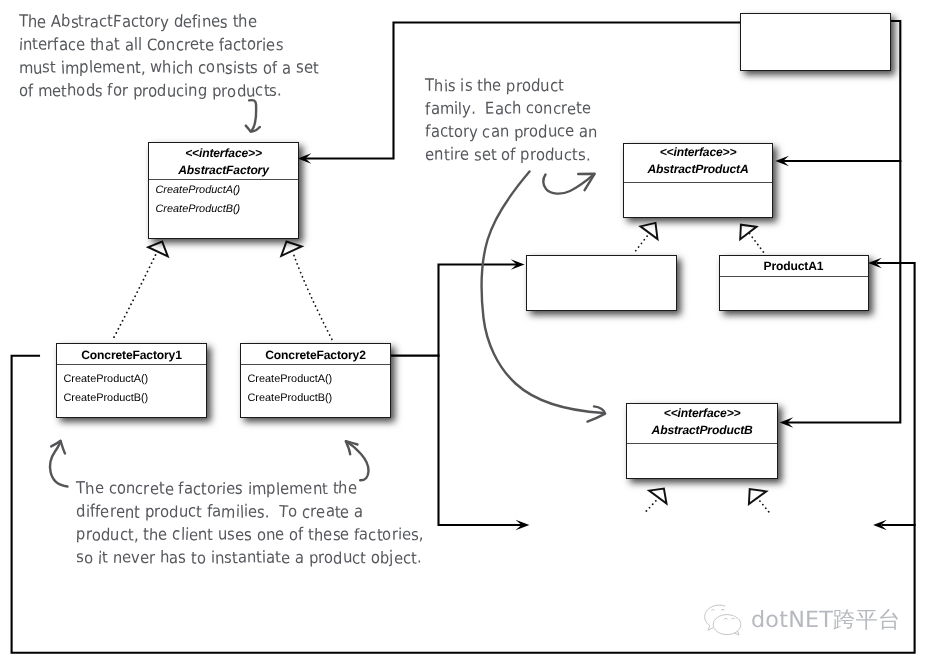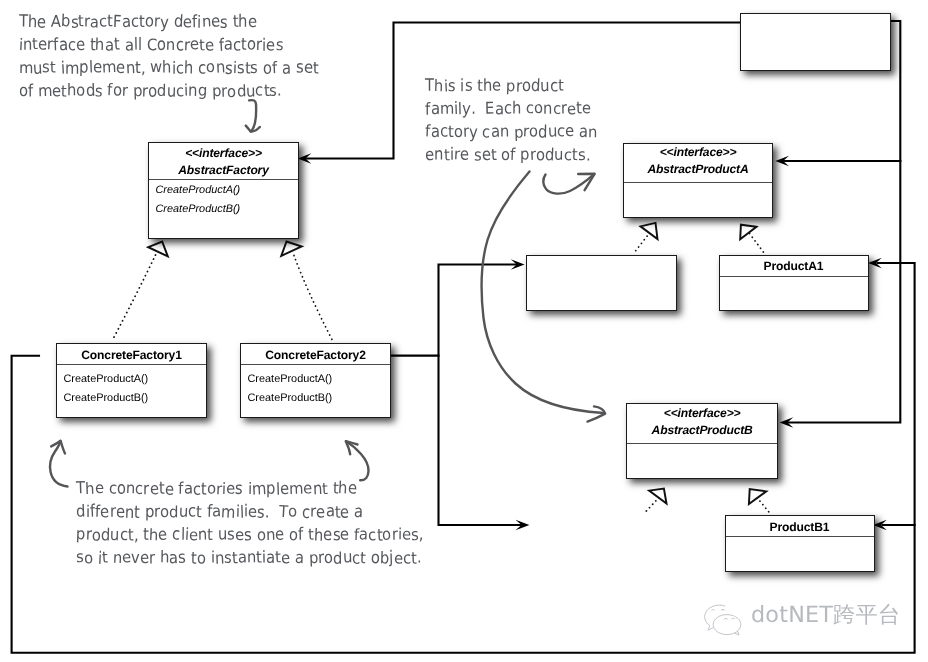--- a/index.html
+++ b/index.html
@@ -25,21 +25,21 @@
   .uml .bd .m{font-size:10.9px;line-height:19.2px;color:#000;white-space:nowrap;}
   .uml.iface .bd .m{font-style:italic;}
 
   
   .hand{position:absolute;color:#55575c;font-family:"DejaVu Sans Condensed","DejaVu Sans",sans-serif;
         font-size:16.4px;white-space:pre;letter-spacing:0.05px;}
   .hand > div{height:23.0px;line-height:23.0px;}
   .hand .ch{display:inline-block;white-space:pre;}
 
   
-  .wm{position:absolute;color:#b9bcc0;display:flex;align-items:flex-start;white-space:nowrap;}
+  .wm{position:absolute;color:#b9bcc0;display:flex;align-items:center;white-space:nowrap;}
   .wm .wmtext{font-size:22.3px;letter-spacing:0.2px;line-height:1;
               font-family:"DejaVu Sans",sans-serif;font-weight:400;
               color:#b6b9be;}
 </style>
 </head>
 <body>
 
 <div id="stage">
 
   <svg class="layer" viewBox="0 0 928 662">
@@ -157,26 +157,20 @@
 
   <div class="uml iface" style="left:626.4px;top:403.2px;width:151.5px;height:76px;">
     <div class="hd it" style="height:39.9px;justify-content:flex-start;padding-top:0.6px;line-height:17.6px;">
       <span class="stereo">&lt;&lt;interface&gt;&gt;</span>
       <span class="cname">AbstractProductB</span>
     </div>
     <div class="bd"></div>
   </div>
 
 
-  <div class="uml" style="left:724.5px;top:515px;width:150px;height:56.5px;">
-    <div class="hd" style="height:21px;">
-      <span class="cname">ProductB1</span>
-    </div>
-    <div class="bd"></div>
-  </div>
 
   <div class="hand" style="left:18.6px;top:10.3px;"><div><span class="ch" style="transform: translateY(-0.72px) rotate(0.72deg) scaleY(1.029);">T</span><span class="ch" style="transform: translateY(-0.07px) rotate(1.57deg) scaleY(1.02);">h</span><span class="ch" style="transform: translateY(0.52px) rotate(1.77deg) scaleY(1.045);">e</span><span class="ch" style="transform: translateY(0.68px) rotate(-2.35deg) scaleY(0.998);"> </span><span class="ch" style="transform: translateY(-0.02px) rotate(1.56deg) scaleY(0.989);">A</span><span class="ch" style="transform: translateY(-0.72px) rotate(2.59deg) scaleY(1.004);">b</span><span class="ch" style="transform: translateY(0.57px) rotate(-1.42deg) scaleY(1.005);">s</span><span class="ch" style="transform: translateY(-0.61px) rotate(-0.73deg) scaleY(0.972);">t</span><span class="ch" style="transform: translateY(-0.37px) rotate(0.13deg) scaleY(0.969);">r</span><span class="ch" style="transform: translateY(0.56px) rotate(1.56deg) scaleY(0.954);">a</span><span class="ch" style="transform: translateY(-0.17px) rotate(-2.81deg) scaleY(0.963);">c</span><span class="ch" style="transform: translateY(-0.69px) rotate(0.79deg) scaleY(0.996);">t</span><span class="ch" style="transform: translateY(0.09px) rotate(2.05deg) scaleY(1.02);">F</span><span class="ch" style="transform: translateY(-0.08px) rotate(-2.89deg) scaleY(1.017);">a</span><span class="ch" style="transform: translateY(-0.27px) rotate(-0.27deg) scaleY(1.016);">c</span><span class="ch" style="transform: translateY(-0.27px) rotate(-0.3deg) scaleY(1.028);">t</span><span class="ch" style="transform: translateY(-0.59px) rotate(2.33deg) scaleY(1.018);">o</span><span class="ch" style="transform: translateY(-0.36px) rotate(1.73deg) scaleY(1.003);">r</span><span class="ch" style="transform: translateY(0.65px) rotate(1.25deg) scaleY(1.018);">y</span><span class="ch" style="transform: translateY(-0.23px) rotate(0.24deg) scaleY(1.032);"> </span><span class="ch" style="transform: translateY(-0.49px) rotate(2.96deg) scaleY(1.022);">d</span><span class="ch" style="transform: translateY(0.34px) rotate(1.41deg) scaleY(0.998);">e</span><span class="ch" style="transform: translateY(0.12px) rotate(-0.78deg) scaleY(1.035);">f</span><span class="ch" style="transform: translateY(0.7px) rotate(0.68deg) scaleY(1.035);">i</span><span class="ch" style="transform: translateY(-0.15px) rotate(-2.67deg) scaleY(0.959);">n</span><span class="ch" style="transform: translateY(-0.58px) rotate(-1.88deg) scaleY(1.019);">e</span><span class="ch" style="transform: translateY(0.69px) rotate(1.85deg) scaleY(1.035);">s</span><span class="ch" style="transform: translateY(-0.21px) rotate(-2.41deg) scaleY(0.993);"> </span><span class="ch" style="transform: translateY(-0.42px) rotate(-1.2deg) scaleY(1.003);">t</span><span class="ch" style="transform: translateY(-0.5px) rotate(0.48deg) scaleY(1.047);">h</span><span class="ch" style="transform: translateY(-0.07px) rotate(0.16deg) scaleY(1.018);">e</span></div><div><span class="ch" style="transform: translateY(0.34px) rotate(2.96deg) scaleY(0.977);">i</span><span class="ch" style="transform: translateY(-0.31px) rotate(-0.14deg) scaleY(1.002);">n</span><span class="ch" style="transform: translateY(-0.58px) rotate(-2.05deg) scaleY(0.966);">t</span><span class="ch" style="transform: translateY(-0.65px) rotate(0.97deg) scaleY(1.028);">e</span><span class="ch" style="transform: translateY(-0.57px) rotate(1.65deg) scaleY(0.974);">r</span><span class="ch" style="transform: translateY(-0.04px) rotate(-2.09deg) scaleY(1.033);">f</span><span class="ch" style="transform: translateY(-0.11px) rotate(-1.83deg) scaleY(1.037);">a</span><span class="ch" style="transform: translateY(0.21px) rotate(2.13deg) scaleY(1.001);">c</span><span class="ch" style="transform: translateY(-0.05px) rotate(-1.92deg) scaleY(1.047);">e</span><span class="ch" style="transform: translateY(-0.32px) rotate(0.92deg) scaleY(1);"> </span><span class="ch" style="transform: translateY(-0.05px) rotate(1.08deg) scaleY(1.046);">t</span><span class="ch" style="transform: translateY(-0.07px) rotate(1.35deg) scaleY(0.986);">h</span><span class="ch" style="transform: translateY(0.53px) rotate(0.69deg) scaleY(1.002);">a</span><span class="ch" style="transform: translateY(-0.53px) rotate(-2.99deg) scaleY(1.039);">t</span><span class="ch" style="transform: translateY(0.75px) rotate(-0.21deg) scaleY(0.958);"> </span><span class="ch" style="transform: translateY(0.62px) rotate(-0.3deg) scaleY(0.991);">a</span><span class="ch" style="transform: translateY(-0.61px) rotate(-1deg) scaleY(0.996);">l</span><span class="ch" style="transform: translateY(-0.21px) rotate(-0.17deg) scaleY(1.044);">l</span><span class="ch" style="transform: translateY(-0.39px) rotate(-0.56deg) scaleY(0.963);"> </span><span class="ch" style="transform: translateY(0.38px) rotate(1.79deg) scaleY(0.969);">C</span><span class="ch" style="transform: translateY(-0.41px) rotate(-1.13deg) scaleY(1.04);">o</span><span class="ch" style="transform: translateY(0.1px) rotate(1.38deg) scaleY(0.963);">n</span><span class="ch" style="transform: translateY(0.22px) rotate(-1.03deg) scaleY(1.043);">c</span><span class="ch" style="transform: translateY(0.5px) rotate(2.37deg) scaleY(0.993);">r</span><span class="ch" style="transform: translateY(-0.71px) rotate(-1.15deg) scaleY(0.979);">e</span><span class="ch" style="transform: translateY(0.75px) rotate(-2deg) scaleY(0.957);">t</span><span class="ch" style="transform: translateY(0.68px) rotate(-2.41deg) scaleY(0.992);">e</span><span class="ch" style="transform: translateY(0.01px) rotate(2.95deg) scaleY(1);"> </span><span class="ch" style="transform: translateY(0.56px) rotate(-3.13deg) scaleY(1.042);">f</span><span class="ch" style="transform: translateY(-0.46px) rotate(1.86deg) scaleY(1.013);">a</span><span class="ch" style="transform: translateY(0.18px) rotate(0.25deg) scaleY(1.047);">c</span><span class="ch" style="transform: translateY(-0.44px) rotate(1.86deg) scaleY(1.007);">t</span><span class="ch" style="transform: translateY(-0.71px) rotate(2.92deg) scaleY(1.022);">o</span><span class="ch" style="transform: translateY(-0.07px) rotate(1.31deg) scaleY(1.039);">r</span><span class="ch" style="transform: translateY(0.49px) rotate(0.32deg) scaleY(1.039);">i</span><span class="ch" style="transform: translateY(0.36px) rotate(2.04deg) scaleY(0.996);">e</span><span class="ch" style="transform: translateY(0.32px) rotate(2.06deg) scaleY(0.978);">s</span></div><div><span class="ch" style="transform: translateY(0.21px) rotate(0.59deg) scaleY(0.962);">m</span><span class="ch" style="transform: translateY(0.54px) rotate(-2.93deg) scaleY(1.034);">u</span><span class="ch" style="transform: translateY(-0.69px) rotate(0.5deg) scaleY(0.975);">s</span><span class="ch" style="transform: translateY(-0.34px) rotate(-1.07deg) scaleY(0.95);">t</span><span class="ch" style="transform: translateY(0.03px) rotate(3.07deg) scaleY(1.002);"> </span><span class="ch" style="transform: translateY(0.38px) rotate(-2.87deg) scaleY(1.045);">i</span><span class="ch" style="transform: translateY(0.71px) rotate(0.51deg) scaleY(1.021);">m</span><span class="ch" style="transform: translateY(-0.58px) rotate(1.12deg) scaleY(1.034);">p</span><span class="ch" style="transform: translateY(-0.49px) rotate(-2.27deg) scaleY(0.988);">l</span><span class="ch" style="transform: translateY(-0.67px) rotate(1.19deg) scaleY(1.025);">e</span><span class="ch" style="transform: translateY(-0.53px) rotate(-2.45deg) scaleY(0.961);">m</span><span class="ch" style="transform: translateY(-0.33px) rotate(2.74deg) scaleY(1.036);">e</span><span class="ch" style="transform: translateY(0.22px) rotate(-2.9deg) scaleY(1.019);">n</span><span class="ch" style="transform: translateY(0.33px) rotate(0.01deg) scaleY(0.993);">t</span><span class="ch" style="transform: translateY(0.63px) rotate(-1.3deg) scaleY(0.955);">,</span><span class="ch" style="transform: translateY(0.04px) rotate(1.78deg) scaleY(1.04);"> </span><span class="ch" style="transform: translateY(-0.73px) rotate(0.37deg) scaleY(0.966);">w</span><span class="ch" style="transform: translateY(-0.64px) rotate(-0.61deg) scaleY(0.998);">h</span><span class="ch" style="transform: translateY(0.58px) rotate(0.49deg) scaleY(1.021);">i</span><span class="ch" style="transform: translateY(0.57px) rotate(-0.91deg) scaleY(0.978);">c</span><span class="ch" style="transform: translateY(0.11px) rotate(1.8deg) scaleY(1.048);">h</span><span class="ch" style="transform: translateY(-0.61px) rotate(1.83deg) scaleY(1.034);"> </span><span class="ch" style="transform: translateY(0.43px) rotate(1.13deg) scaleY(1.035);">c</span><span class="ch" style="transform: translateY(-0.75px) rotate(-1.02deg) scaleY(0.959);">o</span><span class="ch" style="transform: translateY(-0.51px) rotate(-3.04deg) scaleY(1.013);">n</span><span class="ch" style="transform: translateY(0.73px) rotate(3.15deg) scaleY(1.042);">s</span><span class="ch" style="transform: translateY(0.35px) rotate(1.79deg) scaleY(0.967);">i</span><span class="ch" style="transform: translateY(0.19px) rotate(-1deg) scaleY(1.002);">s</span><span class="ch" style="transform: translateY(0.64px) rotate(1.13deg) scaleY(0.992);">t</span><span class="ch" style="transform: translateY(-0.07px) rotate(0.3deg) scaleY(0.994);">s</span><span class="ch" style="transform: translateY(0.56px) rotate(3.22deg) scaleY(0.958);"> </span><span class="ch" style="transform: translateY(0.46px) rotate(-0.87deg) scaleY(1.026);">o</span><span class="ch" style="transform: translateY(0.33px) rotate(-2.74deg) scaleY(0.973);">f</span><span class="ch" style="transform: translateY(0.7px) rotate(-2.95deg) scaleY(1.038);"> </span><span class="ch" style="transform: translateY(0.59px) rotate(-0.05deg) scaleY(1.039);">a</span><span class="ch" style="transform: translateY(-0.26px) rotate(-1.74deg) scaleY(1.035);"> </span><span class="ch" style="transform: translateY(-0.7px) rotate(0.46deg) scaleY(1.026);">s</span><span class="ch" style="transform: translateY(-0.18px) rotate(3.09deg) scaleY(1.003);">e</span><span class="ch" style="transform: translateY(0.49px) rotate(-0.55deg) scaleY(0.993);">t</span></div><div><span class="ch" style="transform: translateY(0.04px) rotate(0.32deg) scaleY(1.016);">o</span><span class="ch" style="transform: translateY(0.21px) rotate(-0.59deg) scaleY(1.033);">f</span><span class="ch" style="transform: translateY(-0.19px) rotate(2.8deg) scaleY(0.952);"> </span><span class="ch" style="transform: translateY(0.09px) rotate(-1.44deg) scaleY(0.982);">m</span><span class="ch" style="transform: translateY(0.36px) rotate(-0.16deg) scaleY(0.973);">e</span><span class="ch" style="transform: translateY(0.66px) rotate(1.61deg) scaleY(0.965);">t</span><span class="ch" style="transform: translateY(-0.65px) rotate(-0.08deg) scaleY(0.983);">h</span><span class="ch" style="transform: translateY(-0.36px) rotate(1.26deg) scaleY(0.994);">o</span><span class="ch" style="transform: translateY(-0.32px) rotate(-2.12deg) scaleY(1.026);">d</span><span class="ch" style="transform: translateY(0.57px) rotate(2.36deg) scaleY(0.97);">s</span><span class="ch" style="transform: translateY(-0.49px) rotate(3.07deg) scaleY(1.004);"> </span><span class="ch" style="transform: translateY(-0.7px) rotate(2.86deg) scaleY(0.991);">f</span><span class="ch" style="transform: translateY(-0.68px) rotate(0.88deg) scaleY(1.025);">o</span><span class="ch" style="transform: translateY(0.02px) rotate(1.57deg) scaleY(0.97);">r</span><span class="ch" style="transform: translateY(0.45px) rotate(-1.21deg) scaleY(1.015);"> </span><span class="ch" style="transform: translateY(0.19px) rotate(-1.46deg) scaleY(0.99);">p</span><span class="ch" style="transform: translateY(0.4px) rotate(1.65deg) scaleY(1.013);">r</span><span class="ch" style="transform: translateY(0.25px) rotate(-1.56deg) scaleY(1.047);">o</span><span class="ch" style="transform: translateY(0.03px) rotate(1.45deg) scaleY(0.971);">d</span><span class="ch" style="transform: translateY(0.33px) rotate(1.89deg) scaleY(1.047);">u</span><span class="ch" style="transform: translateY(0.36px) rotate(-3.1deg) scaleY(0.973);">c</span><span class="ch" style="transform: translateY(-0.32px) rotate(-2deg) scaleY(0.966);">i</span><span class="ch" style="transform: translateY(-0.21px) rotate(1.04deg) scaleY(1.028);">n</span><span class="ch" style="transform: translateY(-0.22px) rotate(2.52deg) scaleY(0.979);">g</span><span class="ch" style="transform: translateY(-0.35px) rotate(-2.65deg) scaleY(0.989);"> </span><span class="ch" style="transform: translateY(0.35px) rotate(-1.92deg) scaleY(0.961);">p</span><span class="ch" style="transform: translateY(0.57px) rotate(-1.92deg) scaleY(1.018);">r</span><span class="ch" style="transform: translateY(0.65px) rotate(-0.02deg) scaleY(0.974);">o</span><span class="ch" style="transform: translateY(0.43px) rotate(-1.85deg) scaleY(0.964);">d</span><span class="ch" style="transform: translateY(0.55px) rotate(-2.15deg) scaleY(0.991);">u</span><span class="ch" style="transform: translateY(-0.6px) rotate(2.64deg) scaleY(0.998);">c</span><span class="ch" style="transform: translateY(0.05px) rotate(-2.31deg) scaleY(1.003);">t</span><span class="ch" style="transform: translateY(0.06px) rotate(0.92deg) scaleY(0.959);">s</span><span class="ch" style="transform: translateY(-0.47px) rotate(-0.98deg) scaleY(0.976);">.</span></div></div>
 
   <div class="hand" style="left:425.3px;top:73.8px;"><div><span class="ch" style="transform: translateY(-0.5px) rotate(-0.14deg) scaleY(1.043);">T</span><span class="ch" style="transform: translateY(0.16px) rotate(1.65deg) scaleY(0.979);">h</span><span class="ch" style="transform: translateY(0.56px) rotate(-2.41deg) scaleY(0.96);">i</span><span class="ch" style="transform: translateY(0.09px) rotate(2.02deg) scaleY(0.994);">s</span><span class="ch" style="transform: translateY(0.56px) rotate(-2.34deg) scaleY(1.017);"> </span><span class="ch" style="transform: translateY(0px) rotate(-0.11deg) scaleY(1.038);">i</span><span class="ch" style="transform: translateY(-0.03px) rotate(0.2deg) scaleY(0.982);">s</span><span class="ch" style="transform: translateY(0.15px) rotate(0.13deg) scaleY(0.999);"> </span><span class="ch" style="transform: translateY(0.04px) rotate(1.33deg) scaleY(0.966);">t</span><span class="ch" style="transform: translateY(-0.34px) rotate(-0.68deg) scaleY(1.009);">h</span><span class="ch" style="transform: translateY(-0.41px) rotate(-0.3deg) scaleY(0.969);">e</span><span class="ch" style="transform: translateY(-0.12px) rotate(-0.99deg) scaleY(1.025);"> </span><span class="ch" style="transform: translateY(0.4px) rotate(2.07deg) scaleY(0.956);">p</span><span class="ch" style="transform: translateY(0.46px) rotate(2.73deg) scaleY(1.032);">r</span><span class="ch" style="transform: translateY(-0.04px) rotate(-0.45deg) scaleY(1.02);">o</span><span class="ch" style="transform: translateY(-0.13px) rotate(2.92deg) scaleY(1.034);">d</span><span class="ch" style="transform: translateY(0.16px) rotate(-1.33deg) scaleY(1.017);">u</span><span class="ch" style="transform: translateY(0.19px) rotate(-1.44deg) scaleY(1.038);">c</span><span class="ch" style="transform: translateY(-0.26px) rotate(0.77deg) scaleY(0.958);">t</span></div><div><span class="ch" style="transform: translateY(0.51px) rotate(-0.03deg) scaleY(1.026);">f</span><span class="ch" style="transform: translateY(-0.14px) rotate(1.13deg) scaleY(1.03);">a</span><span class="ch" style="transform: translateY(-0.04px) rotate(-0.38deg) scaleY(0.972);">m</span><span class="ch" style="transform: translateY(-0.24px) rotate(-2.02deg) scaleY(1.045);">i</span><span class="ch" style="transform: translateY(0.34px) rotate(-1.29deg) scaleY(0.979);">l</span><span class="ch" style="transform: translateY(0.16px) rotate(2.97deg) scaleY(1.017);">y</span><span class="ch" style="transform: translateY(-0.4px) rotate(-2.02deg) scaleY(1.014);">.</span><span class="ch" style="transform: translateY(0.44px) rotate(1.6deg) scaleY(1.014);"> </span><span class="ch" style="transform: translateY(-0.24px) rotate(-1.43deg) scaleY(1.013);"> </span><span class="ch" style="transform: translateY(-0.29px) rotate(-1.22deg) scaleY(0.996);">E</span><span class="ch" style="transform: translateY(0.32px) rotate(0.94deg) scaleY(0.997);">a</span><span class="ch" style="transform: translateY(-0.61px) rotate(-0.41deg) scaleY(1.023);">c</span><span class="ch" style="transform: translateY(-0.73px) rotate(0.19deg) scaleY(1.025);">h</span><span class="ch" style="transform: translateY(0.05px) rotate(0.05deg) scaleY(1.034);"> </span><span class="ch" style="transform: translateY(-0.68px) rotate(1.6deg) scaleY(0.955);">c</span><span class="ch" style="transform: translateY(-0.72px) rotate(-2.93deg) scaleY(0.97);">o</span><span class="ch" style="transform: translateY(-0.37px) rotate(0.14deg) scaleY(1.004);">n</span><span class="ch" style="transform: translateY(0.06px) rotate(1.32deg) scaleY(0.958);">c</span><span class="ch" style="transform: translateY(-0.6px) rotate(-0.87deg) scaleY(1.012);">r</span><span class="ch" style="transform: translateY(0.53px) rotate(-3.01deg) scaleY(0.965);">e</span><span class="ch" style="transform: translateY(-0.56px) rotate(-1.69deg) scaleY(1.014);">t</span><span class="ch" style="transform: translateY(-0.54px) rotate(2.24deg) scaleY(0.954);">e</span></div><div><span class="ch" style="transform: translateY(-0.45px) rotate(2.96deg) scaleY(0.986);">f</span><span class="ch" style="transform: translateY(-0.38px) rotate(-0.61deg) scaleY(1.044);">a</span><span class="ch" style="transform: translateY(-0.54px) rotate(-1.76deg) scaleY(1.044);">c</span><span class="ch" style="transform: translateY(0.14px) rotate(0.14deg) scaleY(0.982);">t</span><span class="ch" style="transform: translateY(0.18px) rotate(-0.84deg) scaleY(0.977);">o</span><span class="ch" style="transform: translateY(-0.35px) rotate(-2.09deg) scaleY(0.994);">r</span><span class="ch" style="transform: translateY(0.57px) rotate(0.52deg) scaleY(1.034);">y</span><span class="ch" style="transform: translateY(0.17px) rotate(-2.57deg) scaleY(1.005);"> </span><span class="ch" style="transform: translateY(0.38px) rotate(2.25deg) scaleY(0.989);">c</span><span class="ch" style="transform: translateY(-0.38px) rotate(-2.63deg) scaleY(1.018);">a</span><span class="ch" style="transform: translateY(-0.44px) rotate(-0.71deg) scaleY(0.973);">n</span><span class="ch" style="transform: translateY(-0.59px) rotate(-2deg) scaleY(1.004);"> </span><span class="ch" style="transform: translateY(0.72px) rotate(-1.48deg) scaleY(0.969);">p</span><span class="ch" style="transform: translateY(-0.33px) rotate(2.36deg) scaleY(0.956);">r</span><span class="ch" style="transform: translateY(-0.56px) rotate(-0.54deg) scaleY(0.988);">o</span><span class="ch" style="transform: translateY(0.34px) rotate(0.82deg) scaleY(1.048);">d</span><span class="ch" style="transform: translateY(-0.45px) rotate(-2.48deg) scaleY(1.012);">u</span><span class="ch" style="transform: translateY(-0.72px) rotate(2.86deg) scaleY(0.989);">c</span><span class="ch" style="transform: translateY(-0.72px) rotate(-1.91deg) scaleY(0.983);">e</span><span class="ch" style="transform: translateY(-0.18px) rotate(-0.51deg) scaleY(1.003);"> </span><span class="ch" style="transform: translateY(-0.08px) rotate(2.83deg) scaleY(1.026);">a</span><span class="ch" style="transform: translateY(0.59px) rotate(0.23deg) scaleY(0.955);">n</span></div><div><span class="ch" style="transform: translateY(0.08px) rotate(-1.81deg) scaleY(1.027);">e</span><span class="ch" style="transform: translateY(-0.52px) rotate(0.35deg) scaleY(1.031);">n</span><span class="ch" style="transform: translateY(0.47px) rotate(-2.4deg) scaleY(0.976);">t</span><span class="ch" style="transform: translateY(-0.46px) rotate(-0.4deg) scaleY(1.044);">i</span><span class="ch" style="transform: translateY(-0.52px) rotate(2.63deg) scaleY(0.969);">r</span><span class="ch" style="transform: translateY(-0.42px) rotate(-0.81deg) scaleY(1.02);">e</span><span class="ch" style="transform: translateY(0.08px) rotate(-2.32deg) scaleY(0.961);"> </span><span class="ch" style="transform: translateY(0.51px) rotate(0.36deg) scaleY(1.01);">s</span><span class="ch" style="transform: translateY(-0.16px) rotate(-0.61deg) scaleY(1.032);">e</span><span class="ch" style="transform: translateY(0.38px) rotate(-2.65deg) scaleY(0.975);">t</span><span class="ch" style="transform: translateY(-0.31px) rotate(-1.4deg) scaleY(0.952);"> </span><span class="ch" style="transform: translateY(0.04px) rotate(-0.28deg) scaleY(0.977);">o</span><span class="ch" style="transform: translateY(-0.12px) rotate(2.74deg) scaleY(0.996);">f</span><span class="ch" style="transform: translateY(-0.01px) rotate(2.69deg) scaleY(0.994);"> </span><span class="ch" style="transform: translateY(-0.5px) rotate(0.17deg) scaleY(0.988);">p</span><span class="ch" style="transform: translateY(-0.05px) rotate(-2.76deg) scaleY(0.984);">r</span><span class="ch" style="transform: translateY(0.17px) rotate(0.07deg) scaleY(1.017);">o</span><span class="ch" style="transform: translateY(0px) rotate(2.76deg) scaleY(1.022);">d</span><span class="ch" style="transform: translateY(-0.19px) rotate(0.49deg) scaleY(0.978);">u</span><span class="ch" style="transform: translateY(0.48px) rotate(2.05deg) scaleY(0.959);">c</span><span class="ch" style="transform: translateY(0.09px) rotate(1.74deg) scaleY(0.998);">t</span><span class="ch" style="transform: translateY(0.31px) rotate(-2.55deg) scaleY(0.961);">s</span><span class="ch" style="transform: translateY(0.4px) rotate(-0.06deg) scaleY(1.028);">.</span></div></div>
 
   <div class="hand" style="left:76.3px;top:476.5px;"><div><span class="ch" style="transform: translateY(-0.71px) rotate(-1.88deg) scaleY(1.018);">T</span><span class="ch" style="transform: translateY(0.11px) rotate(-1.85deg) scaleY(0.961);">h</span><span class="ch" style="transform: translateY(-0.62px) rotate(0.36deg) scaleY(0.952);">e</span><span class="ch" style="transform: translateY(0.21px) rotate(-2.38deg) scaleY(0.968);"> </span><span class="ch" style="transform: translateY(-0.36px) rotate(2.95deg) scaleY(0.981);">c</span><span class="ch" style="transform: translateY(-0.51px) rotate(-0.86deg) scaleY(1.042);">o</span><span class="ch" style="transform: translateY(-0.67px) rotate(2.14deg) scaleY(0.958);">n</span><span class="ch" style="transform: translateY(-0.05px) rotate(1.86deg) scaleY(0.993);">c</span><span class="ch" style="transform: translateY(0.01px) rotate(0.24deg) scaleY(1.032);">r</span><span class="ch" style="transform: translateY(0.25px) rotate(-3.25deg) scaleY(1.017);">e</span><span class="ch" style="transform: translateY(-0.51px) rotate(-0.76deg) scaleY(1.039);">t</span><span class="ch" style="transform: translateY(0.75px) rotate(2.77deg) scaleY(1.011);">e</span><span class="ch" style="transform: translateY(0.72px) rotate(2.45deg) scaleY(1.03);"> </span><span class="ch" style="transform: translateY(-0.04px) rotate(1.03deg) scaleY(0.989);">f</span><span class="ch" style="transform: translateY(-0.16px) rotate(0.29deg) scaleY(0.957);">a</span><span class="ch" style="transform: translateY(0.65px) rotate(-1.12deg) scaleY(0.997);">c</span><span class="ch" style="transform: translateY(0.38px) rotate(1.42deg) scaleY(1.032);">t</span><span class="ch" style="transform: translateY(-0.2px) rotate(0.82deg) scaleY(0.959);">o</span><span class="ch" style="transform: translateY(0.56px) rotate(1.14deg) scaleY(0.958);">r</span><span class="ch" style="transform: translateY(0.27px) rotate(2.06deg) scaleY(0.96);">i</span><span class="ch" style="transform: translateY(-0.13px) rotate(-1.43deg) scaleY(0.962);">e</span><span class="ch" style="transform: translateY(-0.3px) rotate(2.38deg) scaleY(1.039);">s</span><span class="ch" style="transform: translateY(0.49px) rotate(-1.66deg) scaleY(0.97);"> </span><span class="ch" style="transform: translateY(0.09px) rotate(1.02deg) scaleY(0.972);">i</span><span class="ch" style="transform: translateY(0.04px) rotate(-3.03deg) scaleY(1.042);">m</span><span class="ch" style="transform: translateY(-0.37px) rotate(0.06deg) scaleY(1.027);">p</span><span class="ch" style="transform: translateY(0.68px) rotate(-1.78deg) scaleY(1);">l</span><span class="ch" style="transform: translateY(-0.13px) rotate(-2.45deg) scaleY(1.014);">e</span><span class="ch" style="transform: translateY(0.08px) rotate(-1.77deg) scaleY(0.96);">m</span><span class="ch" style="transform: translateY(-0.47px) rotate(-1.49deg) scaleY(0.96);">e</span><span class="ch" style="transform: translateY(-0.05px) rotate(-2.17deg) scaleY(1.03);">n</span><span class="ch" style="transform: translateY(0.34px) rotate(-2.64deg) scaleY(0.961);">t</span><span class="ch" style="transform: translateY(-0.26px) rotate(-1.44deg) scaleY(1.019);"> </span><span class="ch" style="transform: translateY(-0.46px) rotate(2.32deg) scaleY(0.965);">t</span><span class="ch" style="transform: translateY(-0.69px) rotate(3.12deg) scaleY(1.002);">h</span><span class="ch" style="transform: translateY(-0.74px) rotate(2.95deg) scaleY(1.031);">e</span></div><div><span class="ch" style="transform: translateY(-0.45px) rotate(-2.14deg) scaleY(0.997);">d</span><span class="ch" style="transform: translateY(0.05px) rotate(0.01deg) scaleY(0.987);">i</span><span class="ch" style="transform: translateY(-0.51px) rotate(-2.99deg) scaleY(1.041);">f</span><span class="ch" style="transform: translateY(-0.12px) rotate(1.68deg) scaleY(0.985);">f</span><span class="ch" style="transform: translateY(0.11px) rotate(-2.83deg) scaleY(1.036);">e</span><span class="ch" style="transform: translateY(-0.47px) rotate(-0.2deg) scaleY(1.035);">r</span><span class="ch" style="transform: translateY(-0.01px) rotate(0.72deg) scaleY(1.049);">e</span><span class="ch" style="transform: translateY(0.65px) rotate(1.88deg) scaleY(1.037);">n</span><span class="ch" style="transform: translateY(0.59px) rotate(2.44deg) scaleY(1.049);">t</span><span class="ch" style="transform: translateY(0.15px) rotate(-2.29deg) scaleY(0.997);"> </span><span class="ch" style="transform: translateY(0px) rotate(0.57deg) scaleY(1.019);">p</span><span class="ch" style="transform: translateY(-0.27px) rotate(-0.14deg) scaleY(0.983);">r</span><span class="ch" style="transform: translateY(0.1px) rotate(0.56deg) scaleY(0.988);">o</span><span class="ch" style="transform: translateY(0.54px) rotate(0.43deg) scaleY(0.955);">d</span><span class="ch" style="transform: translateY(-0.11px) rotate(2.43deg) scaleY(0.982);">u</span><span class="ch" style="transform: translateY(-0.62px) rotate(-0.43deg) scaleY(1.032);">c</span><span class="ch" style="transform: translateY(0.31px) rotate(2.68deg) scaleY(0.976);">t</span><span class="ch" style="transform: translateY(0.33px) rotate(2.47deg) scaleY(1.049);"> </span><span class="ch" style="transform: translateY(-0.33px) rotate(1.24deg) scaleY(1.032);">f</span><span class="ch" style="transform: translateY(-0.62px) rotate(-2.5deg) scaleY(0.974);">a</span><span class="ch" style="transform: translateY(0.39px) rotate(3deg) scaleY(1.027);">m</span><span class="ch" style="transform: translateY(0.01px) rotate(1.88deg) scaleY(0.988);">i</span><span class="ch" style="transform: translateY(0.5px) rotate(-1.97deg) scaleY(1.021);">l</span><span class="ch" style="transform: translateY(-0.65px) rotate(-0.26deg) scaleY(0.999);">i</span><span class="ch" style="transform: translateY(0.09px) rotate(2.54deg) scaleY(0.982);">e</span><span class="ch" style="transform: translateY(0.58px) rotate(2.51deg) scaleY(1.008);">s</span><span class="ch" style="transform: translateY(0.45px) rotate(3.01deg) scaleY(0.967);">.</span><span class="ch" style="transform: translateY(0.09px) rotate(1.57deg) scaleY(1.038);"> </span><span class="ch" style="transform: translateY(-0.73px) rotate(1.34deg) scaleY(1.033);"> </span><span class="ch" style="transform: translateY(0.01px) rotate(3.08deg) scaleY(0.99);">T</span><span class="ch" style="transform: translateY(-0.35px) rotate(-2.22deg) scaleY(0.971);">o</span><span class="ch" style="transform: translateY(0.7px) rotate(0.72deg) scaleY(0.979);"> </span><span class="ch" style="transform: translateY(0.61px) rotate(2.89deg) scaleY(1.05);">c</span><span class="ch" style="transform: translateY(-0.46px) rotate(0.7deg) scaleY(0.977);">r</span><span class="ch" style="transform: translateY(0.31px) rotate(-0.61deg) scaleY(1.02);">e</span><span class="ch" style="transform: translateY(-0.64px) rotate(0.15deg) scaleY(0.999);">a</span><span class="ch" style="transform: translateY(0.64px) rotate(-0.82deg) scaleY(1.004);">t</span><span class="ch" style="transform: translateY(0.45px) rotate(-1.13deg) scaleY(1.025);">e</span><span class="ch" style="transform: translateY(0.2px) rotate(2deg) scaleY(1.032);"> </span><span class="ch" style="transform: translateY(-0.2px) rotate(3.22deg) scaleY(1.029);">a</span></div><div><span class="ch" style="transform: translateY(-0.75px) rotate(1.66deg) scaleY(0.976);">p</span><span class="ch" style="transform: translateY(-0.58px) rotate(1.78deg) scaleY(1.021);">r</span><span class="ch" style="transform: translateY(0.62px) rotate(1.33deg) scaleY(0.998);">o</span><span class="ch" style="transform: translateY(0.35px) rotate(1.72deg) scaleY(1.023);">d</span><span class="ch" style="transform: translateY(0.14px) rotate(1.86deg) scaleY(1.02);">u</span><span class="ch" style="transform: translateY(0.12px) rotate(0.85deg) scaleY(1.01);">c</span><span class="ch" style="transform: translateY(0.34px) rotate(-1.17deg) scaleY(1.011);">t</span><span class="ch" style="transform: translateY(0.54px) rotate(0.61deg) scaleY(1.01);">,</span><span class="ch" style="transform: translateY(0.4px) rotate(2.5deg) scaleY(0.952);"> </span><span class="ch" style="transform: translateY(-0.31px) rotate(0.99deg) scaleY(1.029);">t</span><span class="ch" style="transform: translateY(0.46px) rotate(2.28deg) scaleY(0.959);">h</span><span class="ch" style="transform: translateY(-0.14px) rotate(-3.25deg) scaleY(0.994);">e</span><span class="ch" style="transform: translateY(-0.14px) rotate(-0.29deg) scaleY(0.98);"> </span><span class="ch" style="transform: translateY(-0.72px) rotate(3.21deg) scaleY(1.029);">c</span><span class="ch" style="transform: translateY(-0.27px) rotate(0.95deg) scaleY(1.029);">l</span><span class="ch" style="transform: translateY(-0.22px) rotate(3deg) scaleY(1.016);">i</span><span class="ch" style="transform: translateY(0.55px) rotate(0.03deg) scaleY(0.965);">e</span><span class="ch" style="transform: translateY(-0.15px) rotate(-1.23deg) scaleY(0.983);">n</span><span class="ch" style="transform: translateY(0.02px) rotate(0.8deg) scaleY(0.989);">t</span><span class="ch" style="transform: translateY(-0.05px) rotate(-3.03deg) scaleY(1.009);"> </span><span class="ch" style="transform: translateY(-0.67px) rotate(-0.32deg) scaleY(1.022);">u</span><span class="ch" style="transform: translateY(-0.34px) rotate(0.8deg) scaleY(0.993);">s</span><span class="ch" style="transform: translateY(0.34px) rotate(-2.09deg) scaleY(0.97);">e</span><span class="ch" style="transform: translateY(0.31px) rotate(-2.6deg) scaleY(1.013);">s</span><span class="ch" style="transform: translateY(0.14px) rotate(-1.99deg) scaleY(0.953);"> </span><span class="ch" style="transform: translateY(0.5px) rotate(0.13deg) scaleY(0.971);">o</span><span class="ch" style="transform: translateY(0.14px) rotate(-1.95deg) scaleY(0.963);">n</span><span class="ch" style="transform: translateY(-0.57px) rotate(-2.9deg) scaleY(1.048);">e</span><span class="ch" style="transform: translateY(-0.18px) rotate(2.4deg) scaleY(0.985);"> </span><span class="ch" style="transform: translateY(0.13px) rotate(2.65deg) scaleY(1.013);">o</span><span class="ch" style="transform: translateY(-0.47px) rotate(-0.37deg) scaleY(1.042);">f</span><span class="ch" style="transform: translateY(-0.46px) rotate(-1.24deg) scaleY(1.043);"> </span><span class="ch" style="transform: translateY(0.03px) rotate(-1.76deg) scaleY(0.953);">t</span><span class="ch" style="transform: translateY(0.65px) rotate(2.31deg) scaleY(1.009);">h</span><span class="ch" style="transform: translateY(-0.16px) rotate(0.73deg) scaleY(1.035);">e</span><span class="ch" style="transform: translateY(0.16px) rotate(0.17deg) scaleY(1.034);">s</span><span class="ch" style="transform: translateY(-0.5px) rotate(1.55deg) scaleY(1.007);">e</span><span class="ch" style="transform: translateY(-0.03px) rotate(1.77deg) scaleY(1.024);"> </span><span class="ch" style="transform: translateY(0.28px) rotate(1.92deg) scaleY(0.96);">f</span><span class="ch" style="transform: translateY(-0.53px) rotate(2.37deg) scaleY(0.976);">a</span><span class="ch" style="transform: translateY(0.5px) rotate(-2.27deg) scaleY(0.963);">c</span><span class="ch" style="transform: translateY(0.72px) rotate(-1.71deg) scaleY(1.012);">t</span><span class="ch" style="transform: translateY(-0.19px) rotate(-2.94deg) scaleY(0.997);">o</span><span class="ch" style="transform: translateY(-0.29px) rotate(-1.02deg) scaleY(1.01);">r</span><span class="ch" style="transform: translateY(-0.44px) rotate(0.56deg) scaleY(0.95);">i</span><span class="ch" style="transform: translateY(-0.37px) rotate(0.65deg) scaleY(0.97);">e</span><span class="ch" style="transform: translateY(0.16px) rotate(-1.93deg) scaleY(0.994);">s</span><span class="ch" style="transform: translateY(-0.28px) rotate(1.95deg) scaleY(0.994);">,</span></div><div><span class="ch" style="transform: translateY(-0.7px) rotate(-1.75deg) scaleY(0.973);">s</span><span class="ch" style="transform: translateY(0.46px) rotate(-1.88deg) scaleY(0.968);">o</span><span class="ch" style="transform: translateY(-0.17px) rotate(-2.95deg) scaleY(1.001);"> </span><span class="ch" style="transform: translateY(0.64px) rotate(2.74deg) scaleY(1.05);">i</span><span class="ch" style="transform: translateY(-0.19px) rotate(-2.98deg) scaleY(0.951);">t</span><span class="ch" style="transform: translateY(-0.49px) rotate(-1.57deg) scaleY(1.003);"> </span><span class="ch" style="transform: translateY(0.2px) rotate(2.25deg) scaleY(0.968);">n</span><span class="ch" style="transform: translateY(-0.34px) rotate(-2.8deg) scaleY(0.951);">e</span><span class="ch" style="transform: translateY(-0.12px) rotate(1.58deg) scaleY(1.009);">v</span><span class="ch" style="transform: translateY(0.01px) rotate(-1.97deg) scaleY(1.012);">e</span><span class="ch" style="transform: translateY(0.36px) rotate(-0.34deg) scaleY(1.043);">r</span><span class="ch" style="transform: translateY(0.23px) rotate(1.31deg) scaleY(0.995);"> </span><span class="ch" style="transform: translateY(-0.56px) rotate(0.96deg) scaleY(0.987);">h</span><span class="ch" style="transform: translateY(0px) rotate(-0.92deg) scaleY(1.011);">a</span><span class="ch" style="transform: translateY(-0.38px) rotate(-2.35deg) scaleY(1.027);">s</span><span class="ch" style="transform: translateY(0.17px) rotate(0.14deg) scaleY(1.021);"> </span><span class="ch" style="transform: translateY(0.56px) rotate(1.83deg) scaleY(1.011);">t</span><span class="ch" style="transform: translateY(0.52px) rotate(-0.75deg) scaleY(0.976);">o</span><span class="ch" style="transform: translateY(0.71px) rotate(-1.42deg) scaleY(1.05);"> </span><span class="ch" style="transform: translateY(-0.31px) rotate(-0.36deg) scaleY(0.958);">i</span><span class="ch" style="transform: translateY(0.55px) rotate(-2.17deg) scaleY(1.018);">n</span><span class="ch" style="transform: translateY(0.12px) rotate(0.98deg) scaleY(0.952);">s</span><span class="ch" style="transform: translateY(0.43px) rotate(-2.84deg) scaleY(0.985);">t</span><span class="ch" style="transform: translateY(-0.47px) rotate(-0.85deg) scaleY(0.966);">a</span><span class="ch" style="transform: translateY(-0.69px) rotate(-0.42deg) scaleY(0.965);">n</span><span class="ch" style="transform: translateY(-0.24px) rotate(-2.09deg) scaleY(0.99);">t</span><span class="ch" style="transform: translateY(-0.38px) rotate(-0.9deg) scaleY(0.991);">i</span><span class="ch" style="transform: translateY(-0.16px) rotate(1.17deg) scaleY(1.017);">a</span><span class="ch" style="transform: translateY(-0.33px) rotate(-1.95deg) scaleY(0.973);">t</span><span class="ch" style="transform: translateY(0.42px) rotate(-2.27deg) scaleY(0.979);">e</span><span class="ch" style="transform: translateY(-0.34px) rotate(-0.51deg) scaleY(0.984);"> </span><span class="ch" style="transform: translateY(-0.09px) rotate(3.15deg) scaleY(0.997);">a</span><span class="ch" style="transform: translateY(0.15px) rotate(0.02deg) scaleY(1.001);"> </span><span class="ch" style="transform: translateY(0.1px) rotate(-2.26deg) scaleY(0.972);">p</span><span class="ch" style="transform: translateY(-0.11px) rotate(-2.37deg) scaleY(1.001);">r</span><span class="ch" style="transform: translateY(-0.12px) rotate(-1.07deg) scaleY(0.987);">o</span><span class="ch" style="transform: translateY(0.69px) rotate(-0.28deg) scaleY(0.985);">d</span><span class="ch" style="transform: translateY(-0.71px) rotate(-1.75deg) scaleY(1.016);">u</span><span class="ch" style="transform: translateY(0.54px) rotate(-3.02deg) scaleY(1.03);">c</span><span class="ch" style="transform: translateY(0.3px) rotate(3.14deg) scaleY(0.954);">t</span><span class="ch" style="transform: translateY(-0.5px) rotate(2.95deg) scaleY(1.012);"> </span><span class="ch" style="transform: translateY(0.07px) rotate(1.81deg) scaleY(1.034);">o</span><span class="ch" style="transform: translateY(0.44px) rotate(1.8deg) scaleY(0.985);">b</span><span class="ch" style="transform: translateY(-0.63px) rotate(-1.68deg) scaleY(1.036);">j</span><span class="ch" style="transform: translateY(0.73px) rotate(0.62deg) scaleY(0.951);">e</span><span class="ch" style="transform: translateY(0.6px) rotate(-2.35deg) scaleY(1.012);">c</span><span class="ch" style="transform: translateY(0.68px) rotate(-1.34deg) scaleY(0.993);">t</span><span class="ch" style="transform: translateY(-0.33px) rotate(-1.05deg) scaleY(0.984);">.</span></div></div>
 
   <div class="wm" style="left:701px;top:604px;">
     <svg width="44" height="33" viewBox="0 0 44 33" style="margin-right:6px;">
       <g fill="none" stroke="#c2c5ca" stroke-width="1.0" stroke-linejoin="round" stroke-linecap="round">

